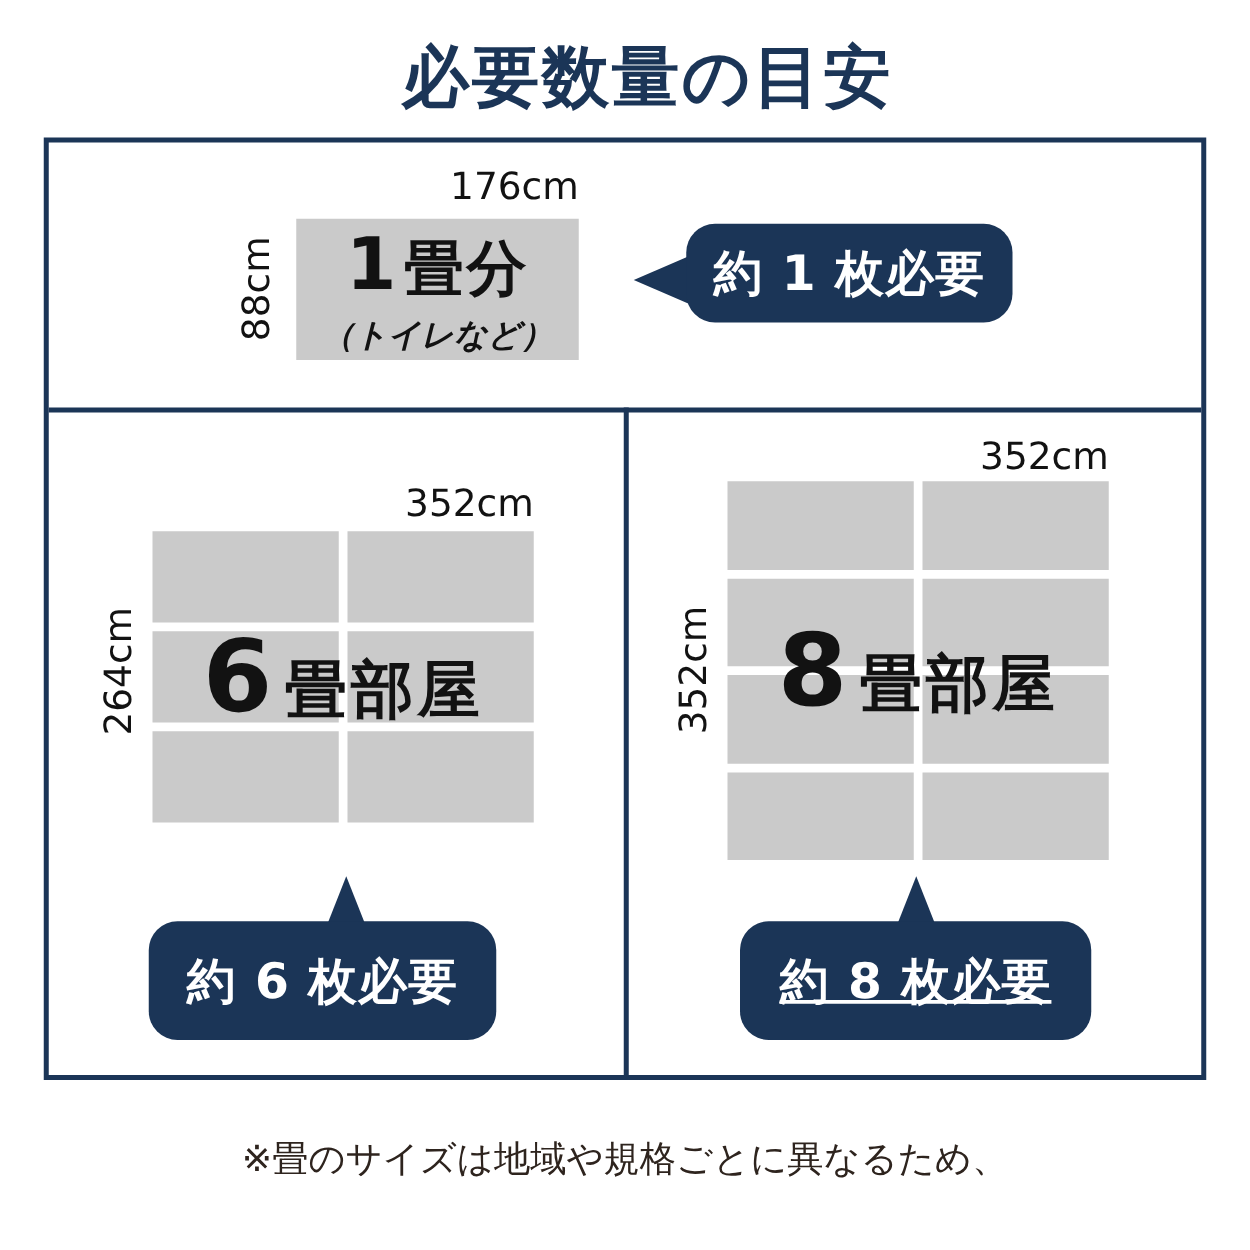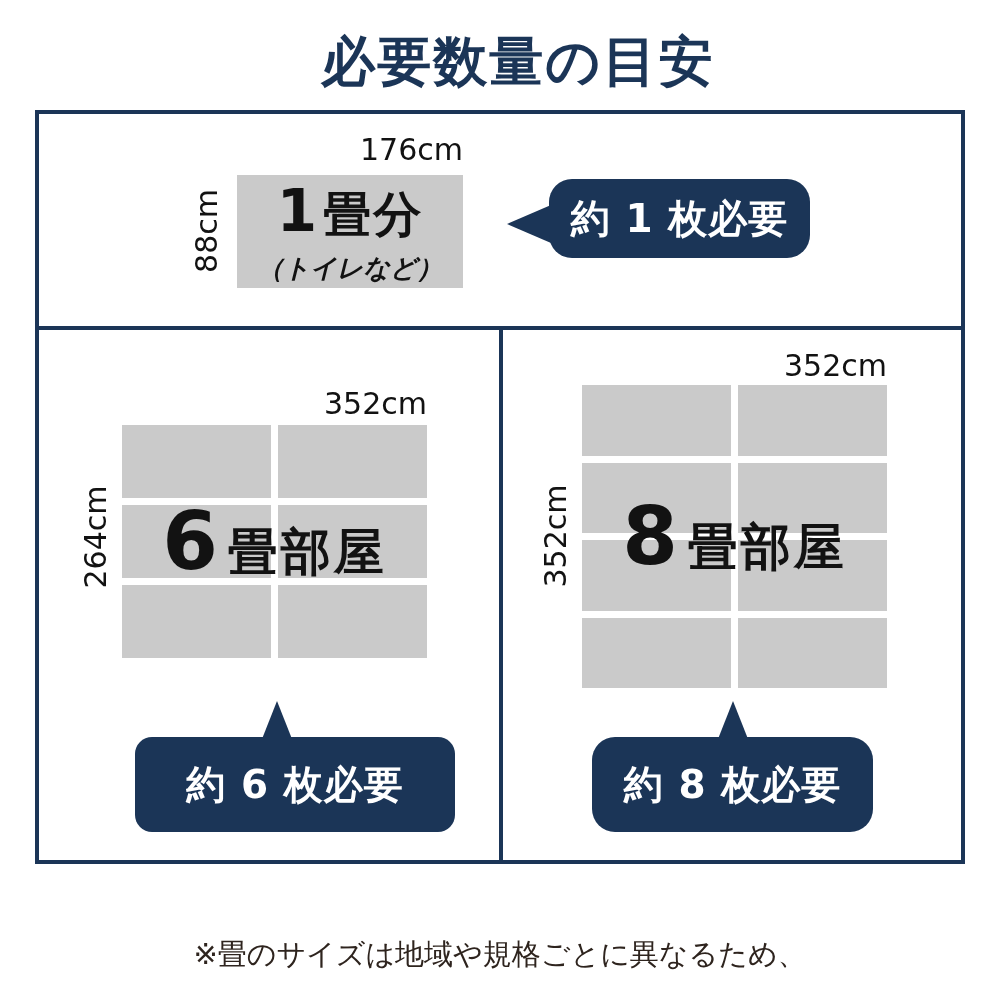--- a/index.html
+++ b/index.html
@@ -111,21 +111,21 @@
   .tail-up {
     position: absolute;
     width: 0; height: 0;
     border-left: 15px solid transparent;
     border-right: 15px solid transparent;
     border-bottom: 38px solid #1b3557;
   }
 
   .footer-note {
     position: absolute;
-    left: 0; top: 931px; width: 1000px;
+    left: 0; top: 904px; width: 1000px;
     text-align: center;
     font-size: 29px;
     font-weight: 500;
     line-height: 47px;
     color: #2e241e;
   }
 </style>
 </head>
 <body>
 
@@ -158,38 +158,38 @@
     <div class="cell"></div>
     <div class="cell"></div>
   </div>
 <div class="room-overlay" style="left:122px; top:425px; width:305px; height:233px;">
   <div class="inner">
     <span class="big-num">6</span>
     <span class="big-rest">畳部屋</span>
   </div>
 </div>
 <div class="tail-up" style="left:262px; top:701px;"></div>
-<div class="badge" style="left:135px; top:737px; width:320px; height:95px;border-radius:17px;">約 6 枚必要</div>
+<div class="badge" style="left:119px; top:737px; width:278px; height:95px;">約 6 枚必要</div>
 
 <div class="dim-label" style="left:582px; top:348px; width:305px;">352cm</div>
 <div class="dim-label vertical" style="left:555px; top:536px;">352cm</div>
 <div class="tatami-grid" style="left: 582px; top: 385px; width: 305px; height: 303px; grid-template-columns: repeat(2, 1fr); grid-template-rows: repeat(4, 1fr);">
     <div class="cell"></div>
     <div class="cell"></div>
     <div class="cell"></div>
     <div class="cell"></div>
     <div class="cell"></div>
     <div class="cell"></div>
     <div class="cell"></div>
     <div class="cell"></div>
   </div>
 <div class="room-overlay" style="left:582px; top:385px; width:305px; height:303px;">
   <div class="inner">
     <span class="big-num">8</span>
     <span class="big-rest">畳部屋</span>
   </div>
 </div>
 <div class="tail-up" style="left:718px; top:701px;"></div>
-<div class="badge" style="left:592px; top:737px; width:281px; height:95px;">約 8 枚必要</div>
+<div class="badge" style="left:592px; top:737px; width:281px; height:95px;text-decoration:underline;">約 8 枚必要</div>
 
 <div class="footer-note">
   <div>※畳のサイズは地域や規格ごとに異なるため、</div>
 </div>
 
 </body></html>

